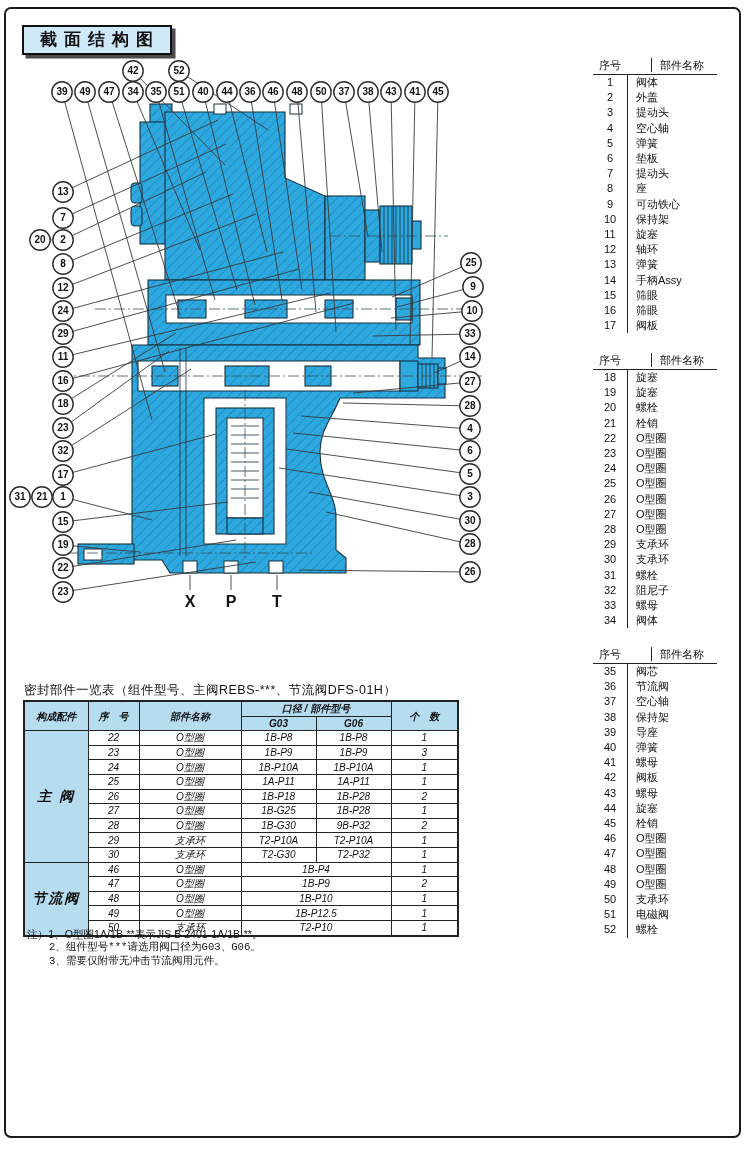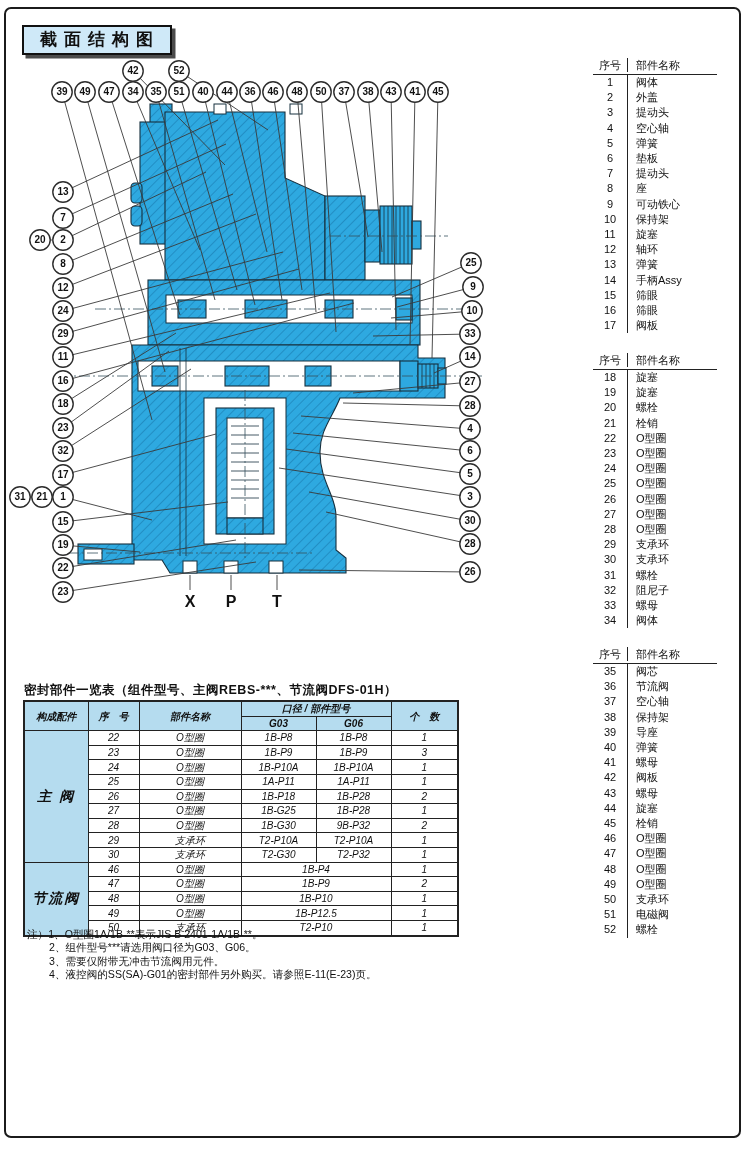--- a/index.html
+++ b/index.html
@@ -19,45 +19,45 @@
     border:2px solid #111;
     box-shadow:3.5px 3.5px 0 #4b4b4b;
     padding:3px 10px 4px 16px;
     font-size:17px;font-weight:bold;letter-spacing:7px;line-height:19px;
   }
   #diagram-svg{position:absolute;left:0;top:0;}
 
   
   .ptable{position:absolute;width:124px;font-size:11px;}
   .pt-head,.pt-row{display:grid;grid-template-columns:34px 1fr;}
-  .pt-head{border-bottom:1.5px solid #222;padding-bottom:2px;line-height:14px;}
+  .pt-head{border-bottom:1.5px solid #222;padding-bottom:2px;line-height:14px;gap:24px;}
   .pt-head .pt-no-h{text-align:center;}
   .pt-head .pt-name-h{border-left:1.2px solid #222;padding-left:8px;}
   .pt-row{line-height:15.2px;}
   .pt-no{text-align:center;}
   .pt-name{border-left:1.2px solid #222;padding-left:8px;white-space:nowrap;}
 
   
-  .seal-title{position:absolute;left:24px;top:682px;font-size:12.5px;font-weight:bold;letter-spacing:.5px;}
+  .seal-title{position:absolute;left:24px;top:682px;font-size:12.5px;font-weight:normal;letter-spacing:.5px;}
   .seal-table{
     position:absolute;left:23px;top:700px;width:434px;
     border-collapse:collapse;table-layout:fixed;font-size:10px;
     border:2px solid #222;
     font-style:italic;
   }
   .seal-table th,.seal-table td{
     border:1px solid #222;text-align:center;padding:0;
     height:13.6px;line-height:11px;overflow:hidden;white-space:nowrap;
   }
   .seal-table th{background:var(--hdr-blue,#b5dcef);font-weight:bold;}
   .seal-table td.group-cell{background:var(--hdr-blue,#b5dcef);font-weight:bold;font-size:14px;letter-spacing:2px;}
 
   .notes{position:absolute;left:27px;top:928px;font-size:10.6px;line-height:13.4px;}
   .notes .note-line{white-space:nowrap;}
-  .notes .note-line:not(:first-child){padding-left:22px;}
+  .notes .note-line:not(:first-child){padding-left:22px;font-family:Liberation Mono, monospace;}
 
   
   .blue{fill:url(#hatch);stroke:#16303f;stroke-width:1.1;}
   .blue-plain{fill:var(--valve-blue,#2ea9e0);stroke:#16303f;stroke-width:1.1;}
   .white{fill:#fff;stroke:#16303f;stroke-width:1;}
   .thin{stroke:#16303f;stroke-width:.8;fill:none;}
   .cline{stroke:#35505e;stroke-width:.8;fill:none;stroke-dasharray:11 3 2 3;}
   .leader{stroke:#3a3a3a;stroke-width:.9;}
   .co-circle{fill:#fff;stroke:#2c2c2c;stroke-width:1.4;}
   .co-num{font:bold 10px "Liberation Sans","DejaVu Sans",sans-serif;text-anchor:middle;fill:#111;}
@@ -684,14 +684,13 @@
         <td colspan="2">T2-P10</td>
         <td>1</td>
       </tr>
     </tbody>
 </table>
 
 <div class="notes">
     <div class="note-line">注）1、O型圈1A/1B-**表示JIS B 2401-1A/1B-**。</div>
     <div class="note-line">2、组件型号***请选用阀口径为G03、G06。</div>
     <div class="note-line">3、需要仅附带无冲击节流阀用元件。</div>
-    <div class="note-line">4、液控阀的SS(SA)-G01的密封部件另外购买。请参照E-11(E-23)页。</div>
   </div>
 
 </body></html>

